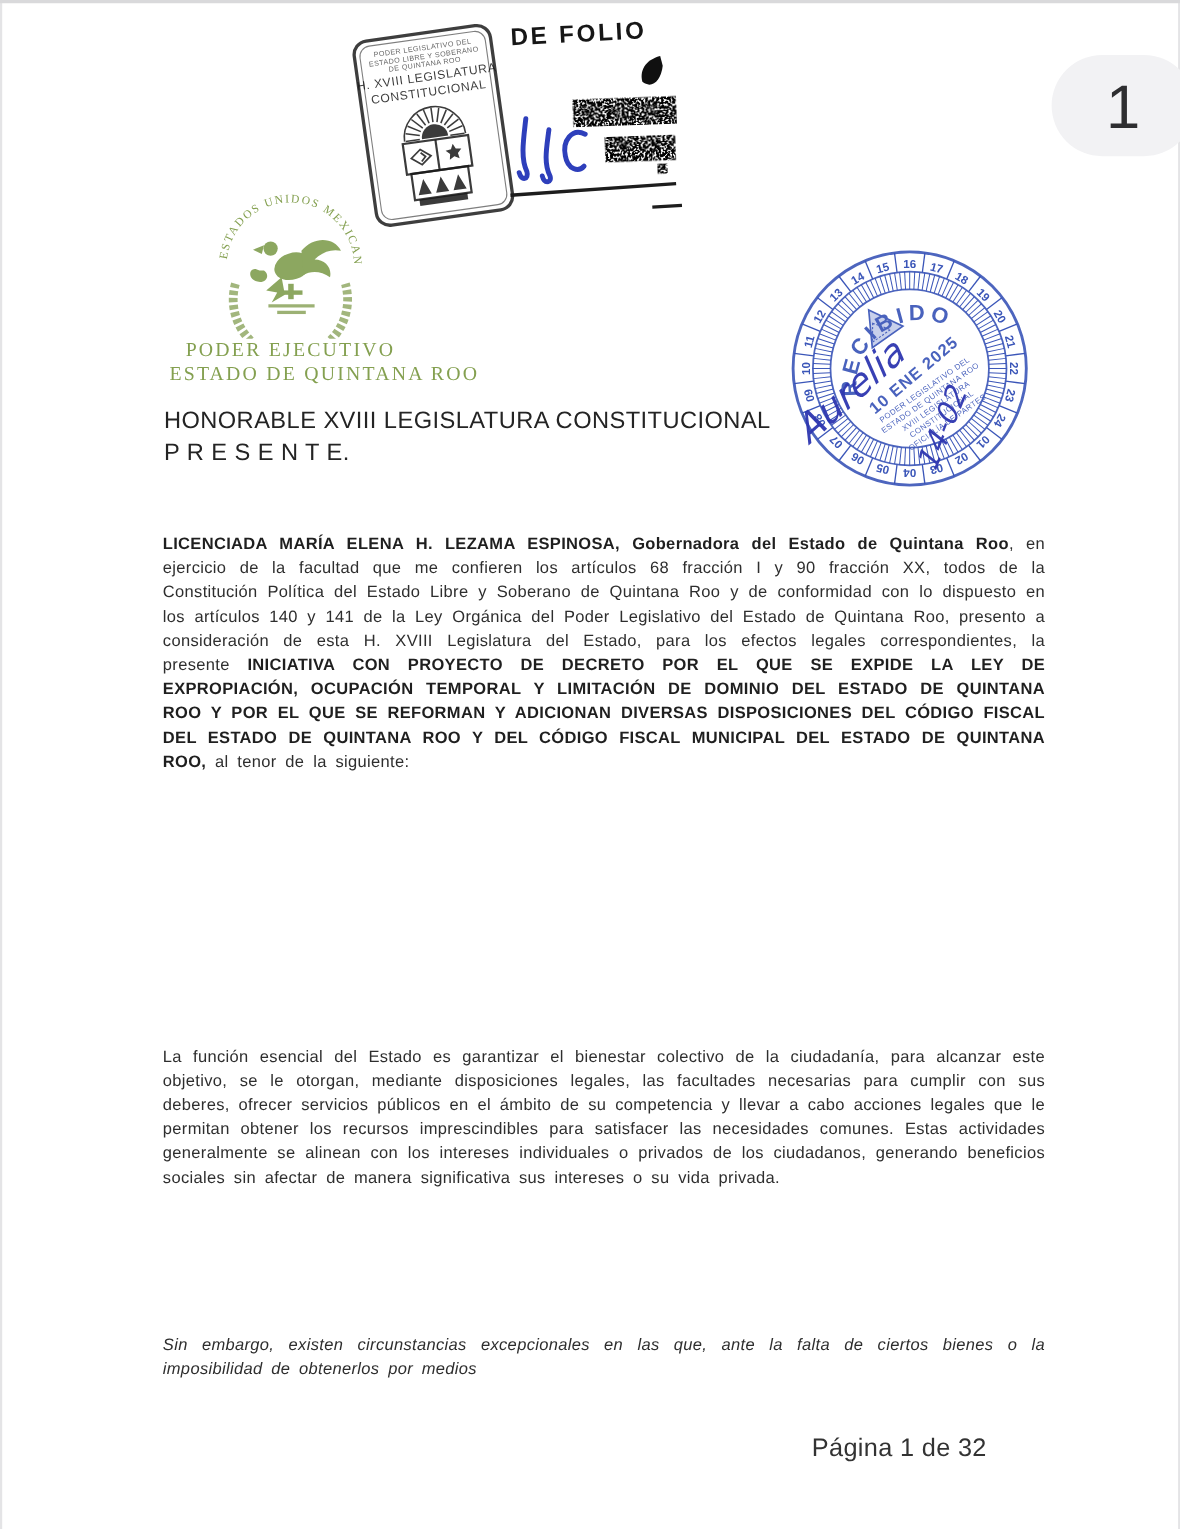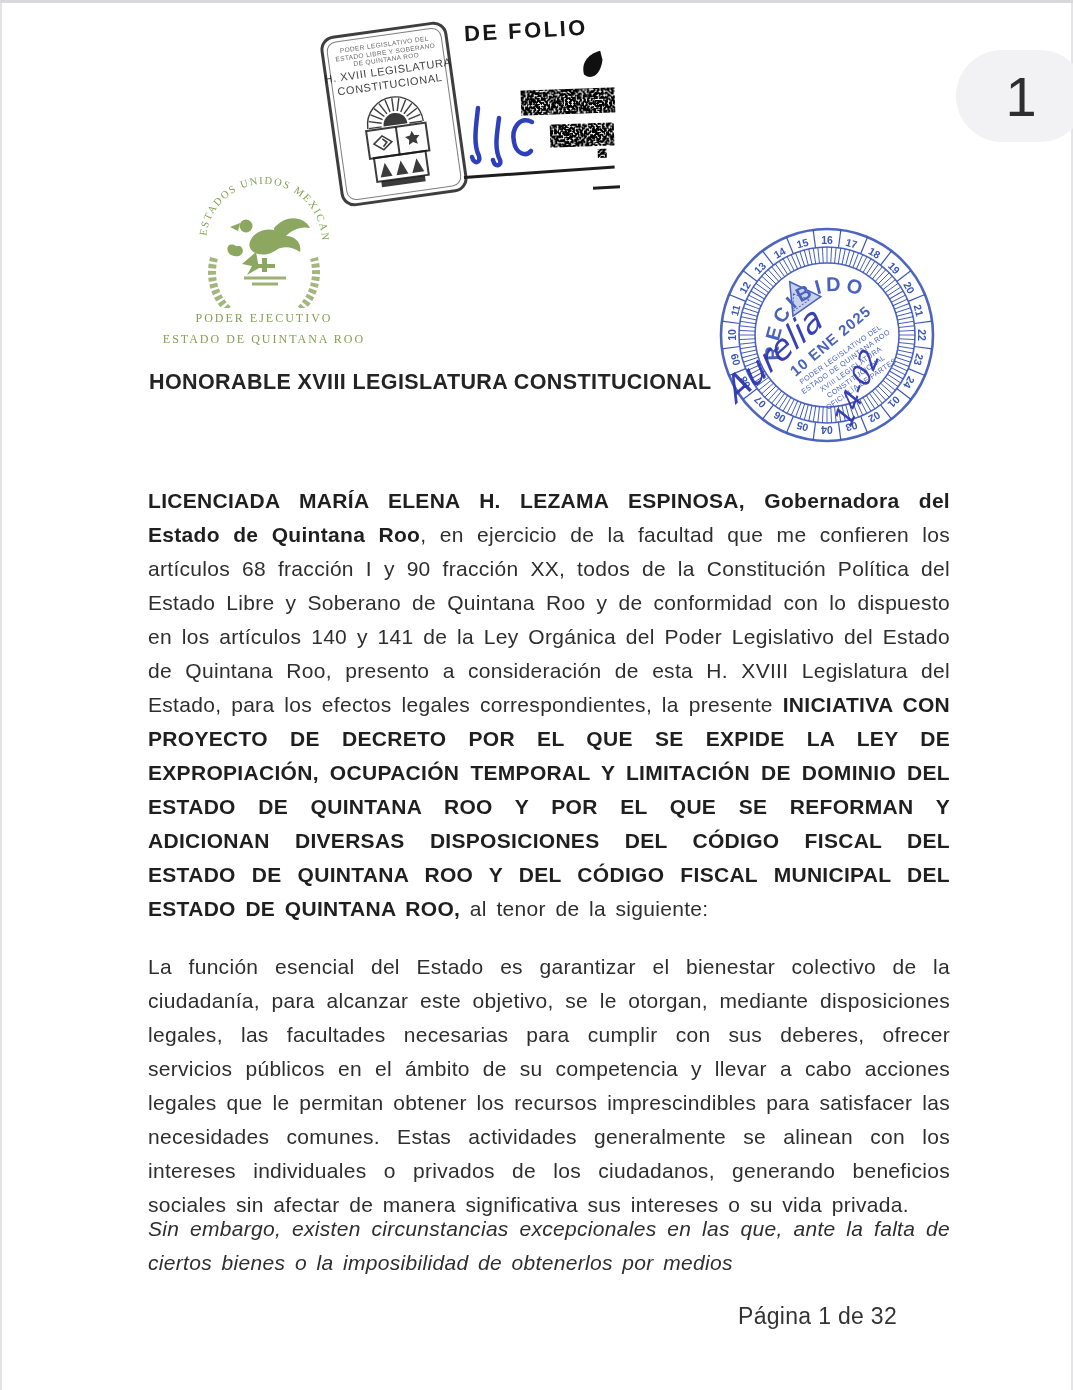--- a/index.html
+++ b/index.html
@@ -40,32 +40,32 @@
   }
   .folio-hand{position:absolute;left:466px;top:104px;}
   .ink-smudge{position:absolute;left:516px;top:44px;transform:rotate(-2deg);}
   .folio-line{position:absolute;left:464px;top:176px;width:151px;height:0;border-top:3px solid #1d1d1d;transform:rotate(-4deg);transform-origin:left center;}
   .folio-dash{position:absolute;left:593px;top:186px;width:27px;height:0;border-top:3px solid #1d1d1d;transform:rotate(-3deg);}
   
   .nat-seal{position:absolute;left:154px;top:166px;width:220px;text-align:center;}
   .nat-seal svg{display:block;margin:0 auto;}
   .nat-seal .seal-line{
     font-family:"Liberation Serif", serif;
-    color:#84a050;font-size:12px;letter-spacing:2px;line-height:21px;white-space:nowrap;
+    color:#84a050;font-size:18px;letter-spacing:2px;line-height:21px;white-space:nowrap;
   }
   
   .recv-stamp{position:absolute;left:712px;top:220px;}
   
   .addressee{
     position:absolute;left:149px;top:368px;width:700px;
-    font-size:21.5px;font-weight:bold;color:#242424;line-height:29px;letter-spacing:.4px;
+    font-size:21.5px;font-weight:normal;color:#242424;line-height:29px;letter-spacing:.4px;
   }
   .body-par{
     position:absolute;left:148px;width:802px;
-    font-size:21px;color:#2e2e2e;line-height:34px;
+    font-size:15px;color:#2e2e2e;line-height:22px;
     text-align:justify;letter-spacing:.3px;word-spacing:3.5px;
   }
   .body-par b{color:#1f1f1f;}
   .p1{top:484px;}
   .heading-center{
     position:absolute;left:148px;top:876px;width:802px;text-align:center;
     font-size:21px;font-weight:bold;color:#242424;letter-spacing:.5px;
   }
   .p2{top:950px;}
   .p3{top:1212px;font-style:italic;}
@@ -373,20 +373,21 @@
       </g>
     </g>
     <g fill="#2e36b0" font-style="italic" font-family="DejaVu Sans, sans-serif" opacity=".95">
       <text x="42" y="168" font-size="34" transform="rotate(-42 42 168) skewX(-8)">Aurelia</text>
       <text x="146" y="190" font-size="27" transform="rotate(-68 146 190) skewX(-6)">14-02</text>
     </g>
   </svg>
 
   <div class="addressee">
     <div>HONORABLE XVIII LEGISLATURA CONSTITUCIONAL</div>
+    <div>P R E S E N T E.</div>
   </div>
 
   <div class="body-par p1"><b>LICENCIADA MARÍA ELENA H. LEZAMA ESPINOSA, Gobernadora del Estado de Quintana Roo</b><span>, en ejercicio de la facultad que me confieren los artículos 68 fracción I y 90 fracción XX, todos de la Constitución Política del Estado Libre y Soberano de Quintana Roo y de conformidad con lo dispuesto en los artículos 140 y 141 de la Ley Orgánica del Poder Legislativo del Estado de Quintana Roo, presento a consideración de esta H. XVIII Legislatura del Estado, para los efectos legales correspondientes, la presente </span><b>INICIATIVA CON PROYECTO DE DECRETO POR EL QUE SE EXPIDE LA LEY DE EXPROPIACIÓN, OCUPACIÓN TEMPORAL Y LIMITACIÓN DE DOMINIO DEL ESTADO DE QUINTANA ROO Y POR EL QUE SE REFORMAN Y ADICIONAN DIVERSAS DISPOSICIONES DEL CÓDIGO FISCAL DEL ESTADO DE QUINTANA ROO Y DEL CÓDIGO FISCAL MUNICIPAL DEL ESTADO DE QUINTANA ROO,</b><span> al tenor de la siguiente:</span></div>
 
 
   <div class="body-par p2">La función esencial del Estado es garantizar el bienestar colectivo de la ciudadanía, para alcanzar este objetivo, se le otorgan, mediante disposiciones legales, las facultades necesarias para cumplir con sus deberes, ofrecer servicios públicos en el ámbito de su competencia y llevar a cabo acciones legales que le permitan obtener los recursos imprescindibles para satisfacer las necesidades comunes. Estas actividades generalmente se alinean con los intereses individuales o privados de los ciudadanos, generando beneficios sociales sin afectar de manera significativa sus intereses o su vida privada.</div>
 
   <div class="body-par p3">Sin embargo, existen circunstancias excepcionales en las que, ante la falta de ciertos bienes o la imposibilidad de obtenerlos por medios</div>
 
   <div class="footer">Página 1 de 32</div>

